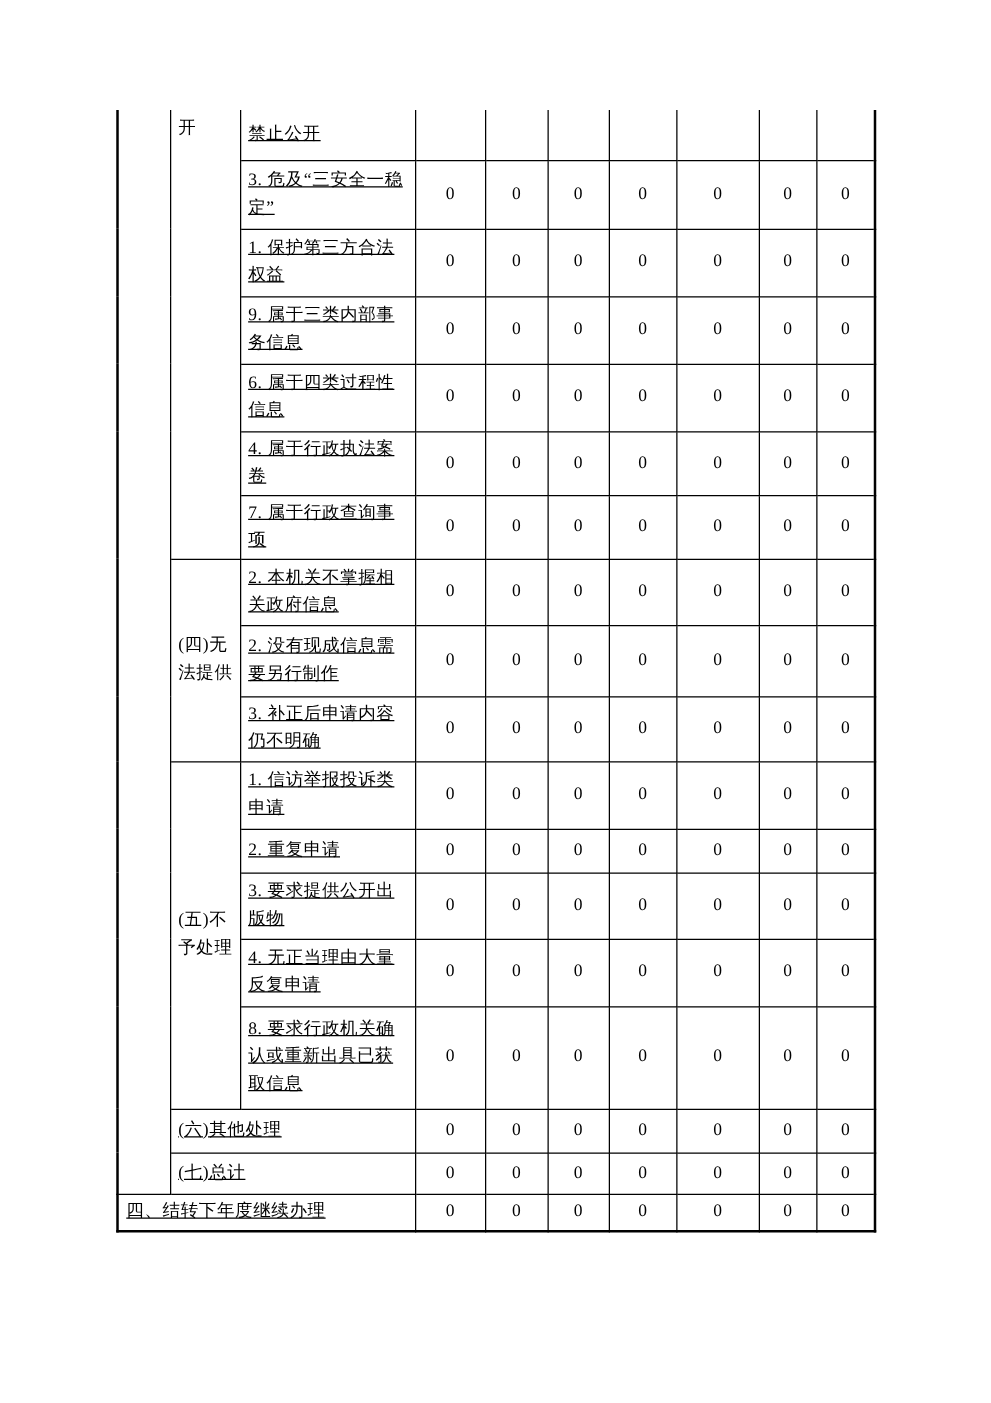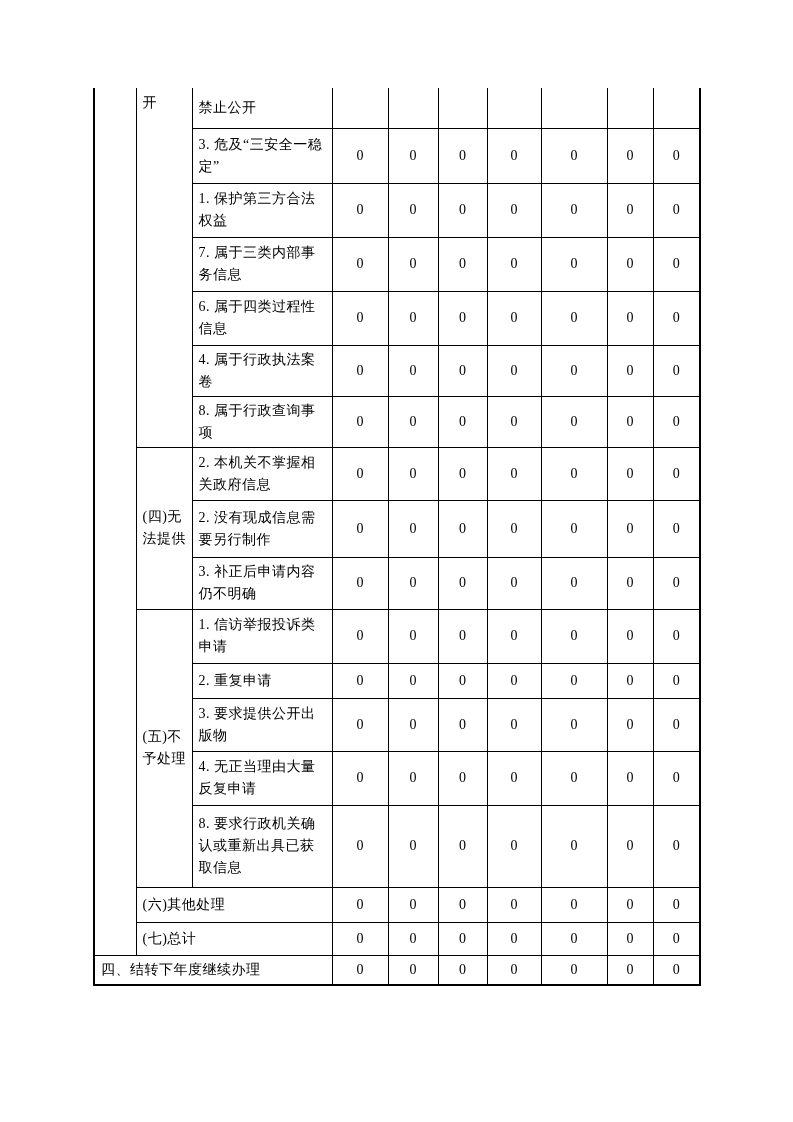--- a/index.html
+++ b/index.html
@@ -23,20 +23,21 @@
   table.report td {
     border:1px solid #000000;
     font-size:14px;
     overflow:hidden;
   }
   tr.first-row > td { border-top:hidden; }
   td.lbl {
     text-align:left; vertical-align:middle;
     padding:3px 6px; line-height:22px;
     letter-spacing:0.5px;
+    text-decoration:underline;
   }
   td.grp {
     text-align:left; vertical-align:middle;
     padding:3px 4px 3px 6px; line-height:22px;
     letter-spacing:0.5px;
   }
   td.grp.top { vertical-align:top; padding-top:4px; }
   td.val { text-align:center; vertical-align:middle; font-size:14px; }
   td.cat { }
 </style>
@@ -88,21 +89,21 @@
       <td class="val">0</td>
       <td class="val">0</td>
       <td class="val">0</td>
       <td class="val">0</td>
       <td class="val">0</td>
       <td class="val">0</td>
       <td class="val">0</td>
     </tr>
 
     <tr style="height:54px">
-      <td class="lbl">7. 属于三类内部事务信息</td>
+      <td class="lbl">9. 属于三类内部事务信息</td>
       <td class="val">0</td>
       <td class="val">0</td>
       <td class="val">0</td>
       <td class="val">0</td>
       <td class="val">0</td>
       <td class="val">0</td>
       <td class="val">0</td>
     </tr>
 
     <tr style="height:54px">
@@ -121,21 +122,21 @@
       <td class="val">0</td>
       <td class="val">0</td>
       <td class="val">0</td>
       <td class="val">0</td>
       <td class="val">0</td>
       <td class="val">0</td>
       <td class="val">0</td>
     </tr>
 
     <tr style="height:35px">
-      <td class="lbl">8. 属于行政查询事项</td>
+      <td class="lbl">7. 属于行政查询事项</td>
       <td class="val">0</td>
       <td class="val">0</td>
       <td class="val">0</td>
       <td class="val">0</td>
       <td class="val">0</td>
       <td class="val">0</td>
       <td class="val">0</td>
     </tr>
 
     <tr style="height:53px">

